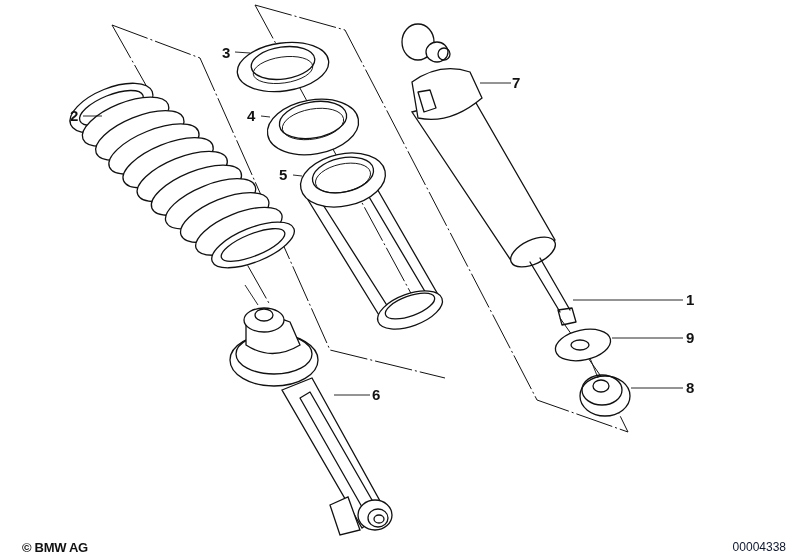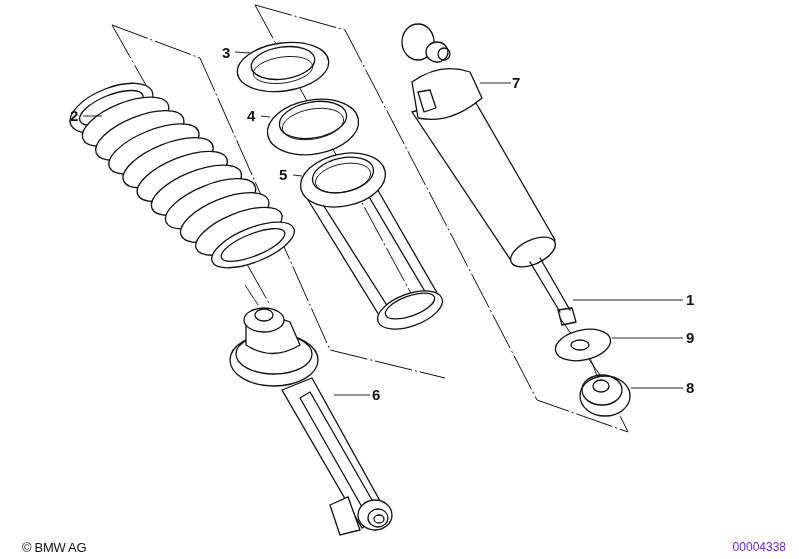--- a/index.html
+++ b/index.html
@@ -1,21 +1,21 @@
 <!DOCTYPE html>
 <html><head>
 <meta charset="utf-8">
 <style>
   html, body { margin:0; padding:0; background:#ffffff; }
   body { width:799px; height:559px; position:relative; overflow:hidden;
          font-family:"Liberation Sans", sans-serif; }
   #canvas { position:absolute; left:0; top:0; width:799px; height:559px; }
   .callout { position:absolute; font-weight:bold; font-size:15px; color:#111; line-height:1; }
-  .footer-left { position:absolute; left:22px; top:540px; font-size:13px; color:#111; letter-spacing:-0.3px; }
-  .footer-right { position:absolute; right:13px; top:540px; font-size:12px; color:#6d28d9; }
+  .footer-left { position:absolute; left:22px; top:540px; font-size:13px; color:#111; letter-spacing:-0.3px;font-weight:bold; }
+  .footer-right { position:absolute; right:13px; top:540px; font-size:12px; color:#0f172a; }
   svg .ln { stroke:#111; fill:none; stroke-width:1.3; stroke-linecap:round; stroke-linejoin:round; }
   svg .thin { stroke:#111; fill:none; stroke-width:0.9; }
   svg .dash { stroke:#111; fill:none; stroke-width:1; stroke-dasharray:38 3 2 3; }
   svg .fillw { fill:#fff; stroke:#111; stroke-width:1.3; }
 </style>
 </head>
 <body>
 
 <svg id="canvas" viewBox="0 0 799 559" xmlns="http://www.w3.org/2000/svg">
 

